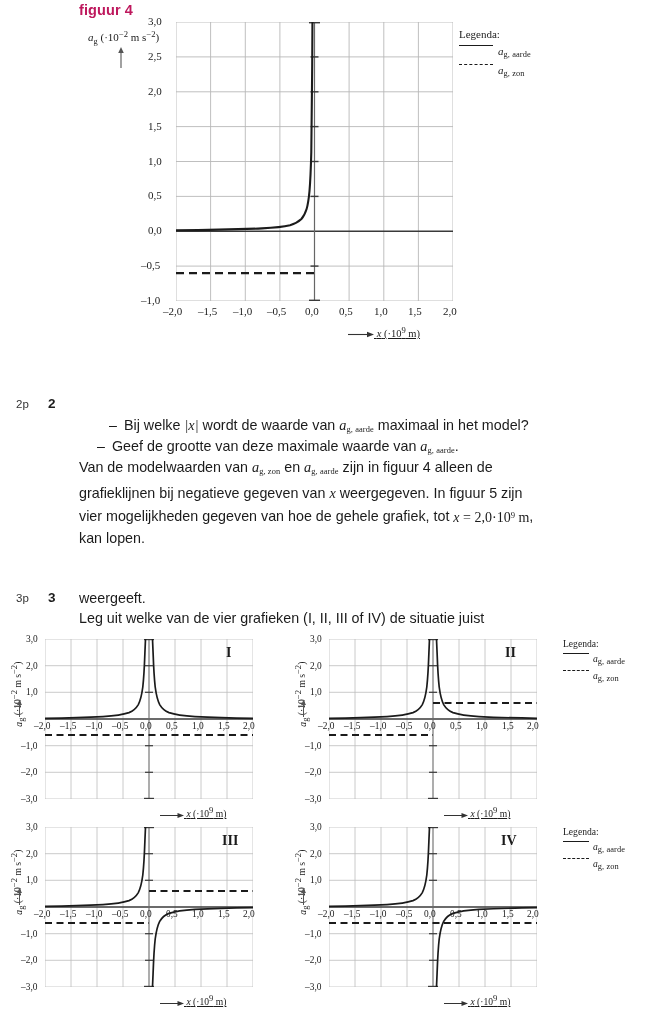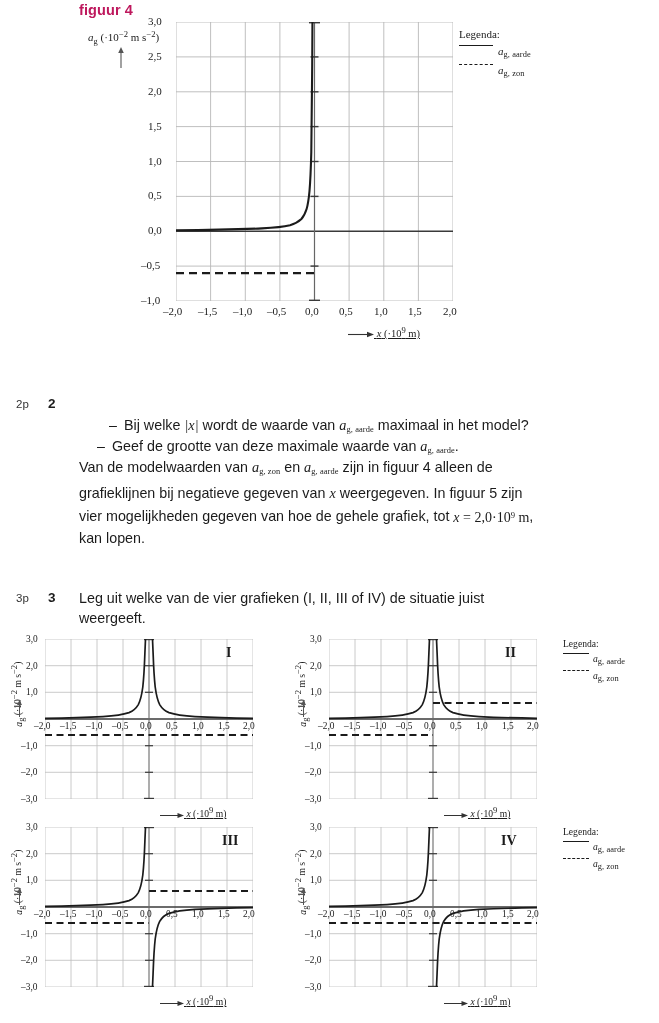--- a/index.html
+++ b/index.html
@@ -208,22 +208,22 @@
   <div class="btext" style="position:absolute;left:79px;top:458px;width:545px;">
     <div><span>Van de modelwaarden van </span><span class="ital">a</span><sub class="v">g, zon</sub><span> en </span><span class="ital">a</span><sub class="v">g, aarde</sub><span> zijn in figuur 4 alleen de</span></div>
     <div style="margin-top:2px;"><span>grafieklijnen bij negatieve gegeven van </span><span class="ital">x</span><span> weergegeven. In figuur 5 zijn</span></div>
     <div style="margin-top:2px;"><span>vier mogelijkheden gegeven van hoe de gehele grafiek, tot </span><span class="serif" style="font-size:14px;"><span class="ital">x</span> = 2,0·10<sup class="v">9</sup><span> m</span></span><span>,</span></div>
     <div style="margin-top:2px;">kan lopen.</div>
   </div>
 
   <div class="qpts" style="left:16px;top:592px;">3p</div>
   <div class="qnum" style="left:48px;top:590px;">3</div>
   <div class="btext" style="position:absolute;left:79px;top:589px;width:545px;">
+    <div>weergeeft.</div>
     <div>Leg uit welke van de vier grafieken (I, II, III of IV) de situatie juist</div>
-    <div>weergeeft.</div>
   </div>
 
   <div>
     <div class="yaxis-cap rot" style="left:26px;top:710px;font-size:9.6px;">
       <span class="ital">a</span><sub class="v">g</sub>&nbsp;<span class="serif">(·10<sup class="v">−2</sup> m s<sup class="v">−2</sup>)</span>
     </div>
     <svg style="position:absolute;left:15px;top:700px;" width="9" height="18">
       <line x1="4.5" y1="17" x2="4.5" y2="4" stroke="#555" stroke-width="1"></line>
       <polygon points="4.5,0 2,5 7,5" fill="#555"></polygon>
     </svg>

